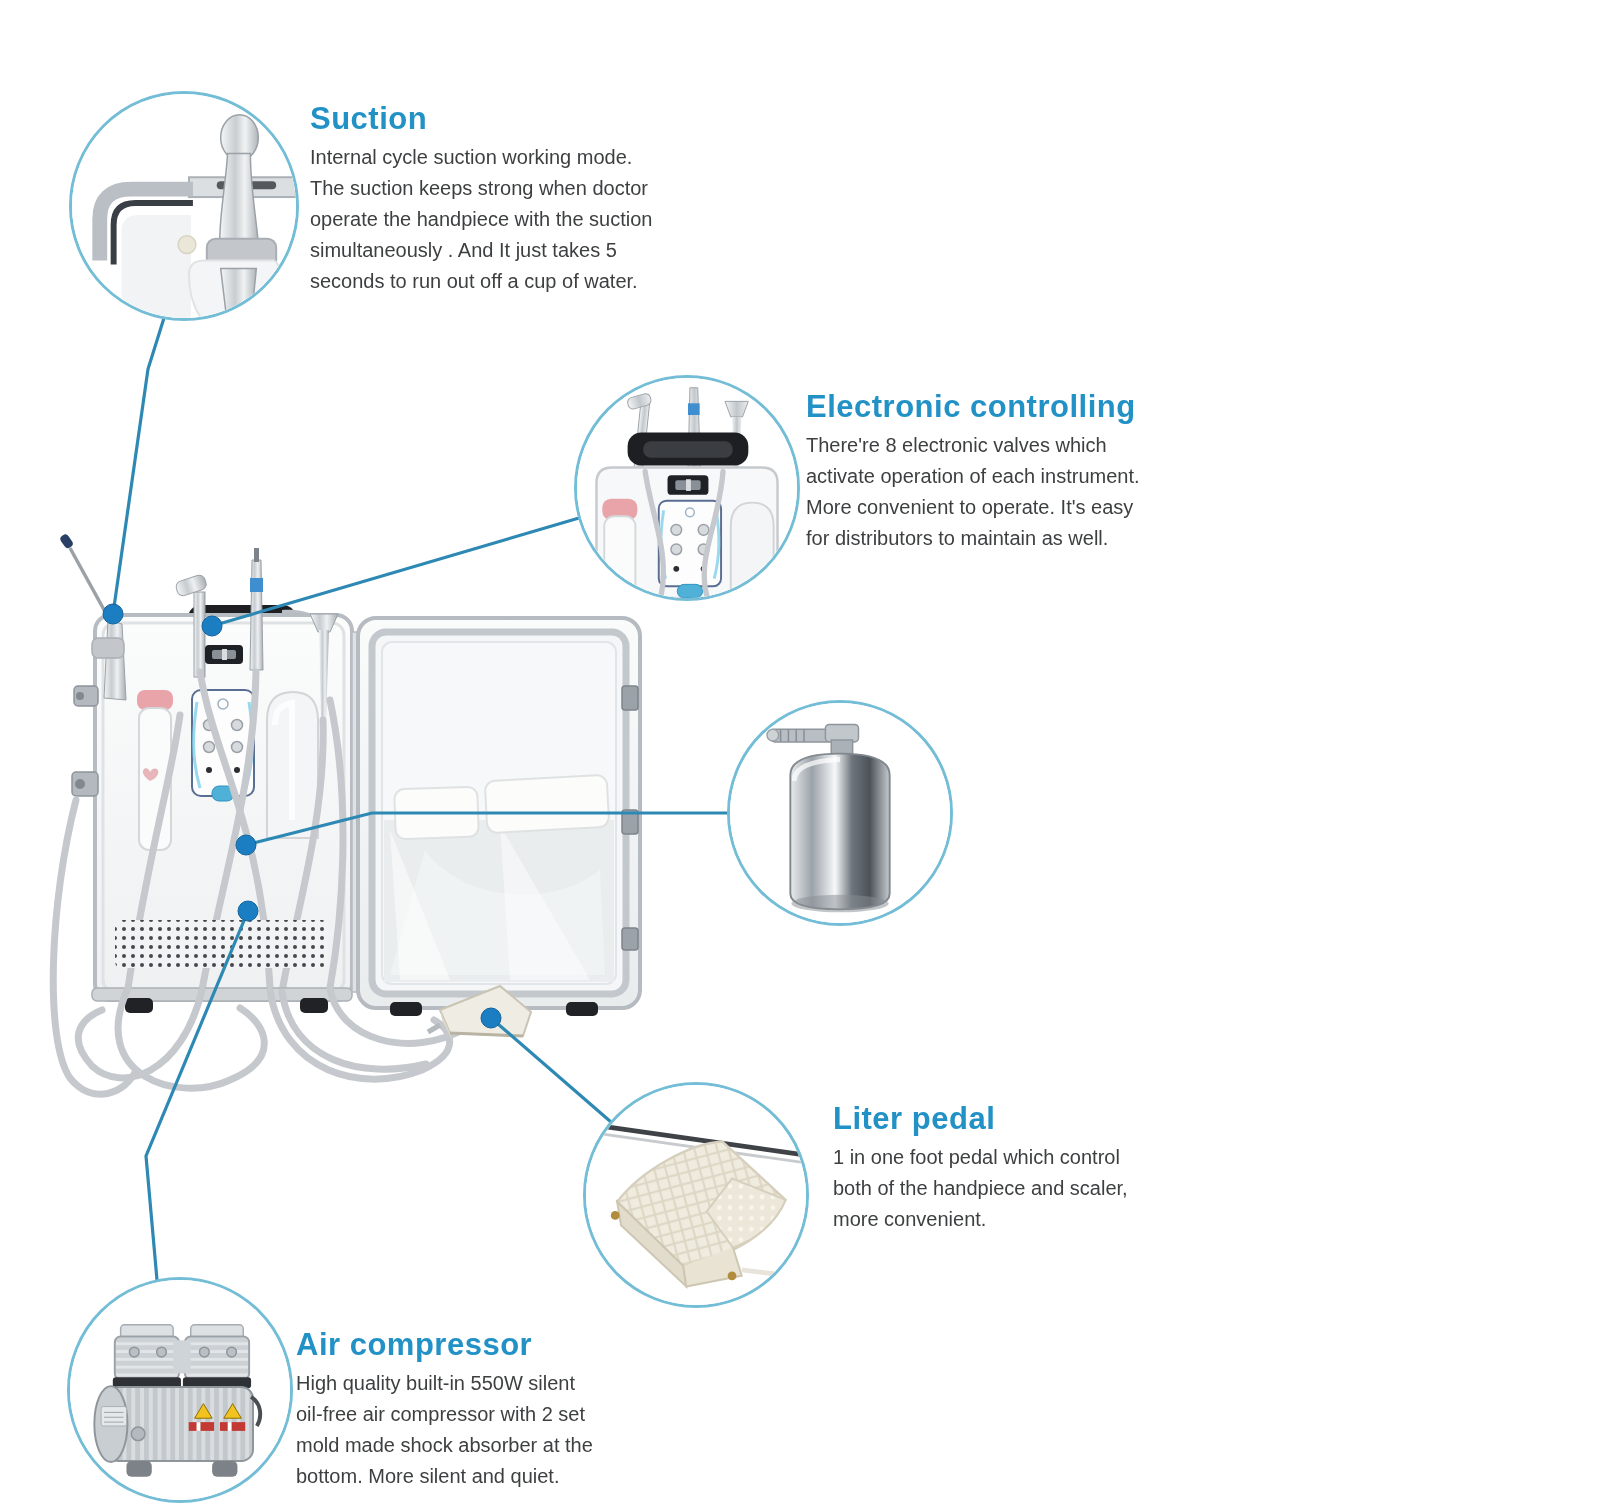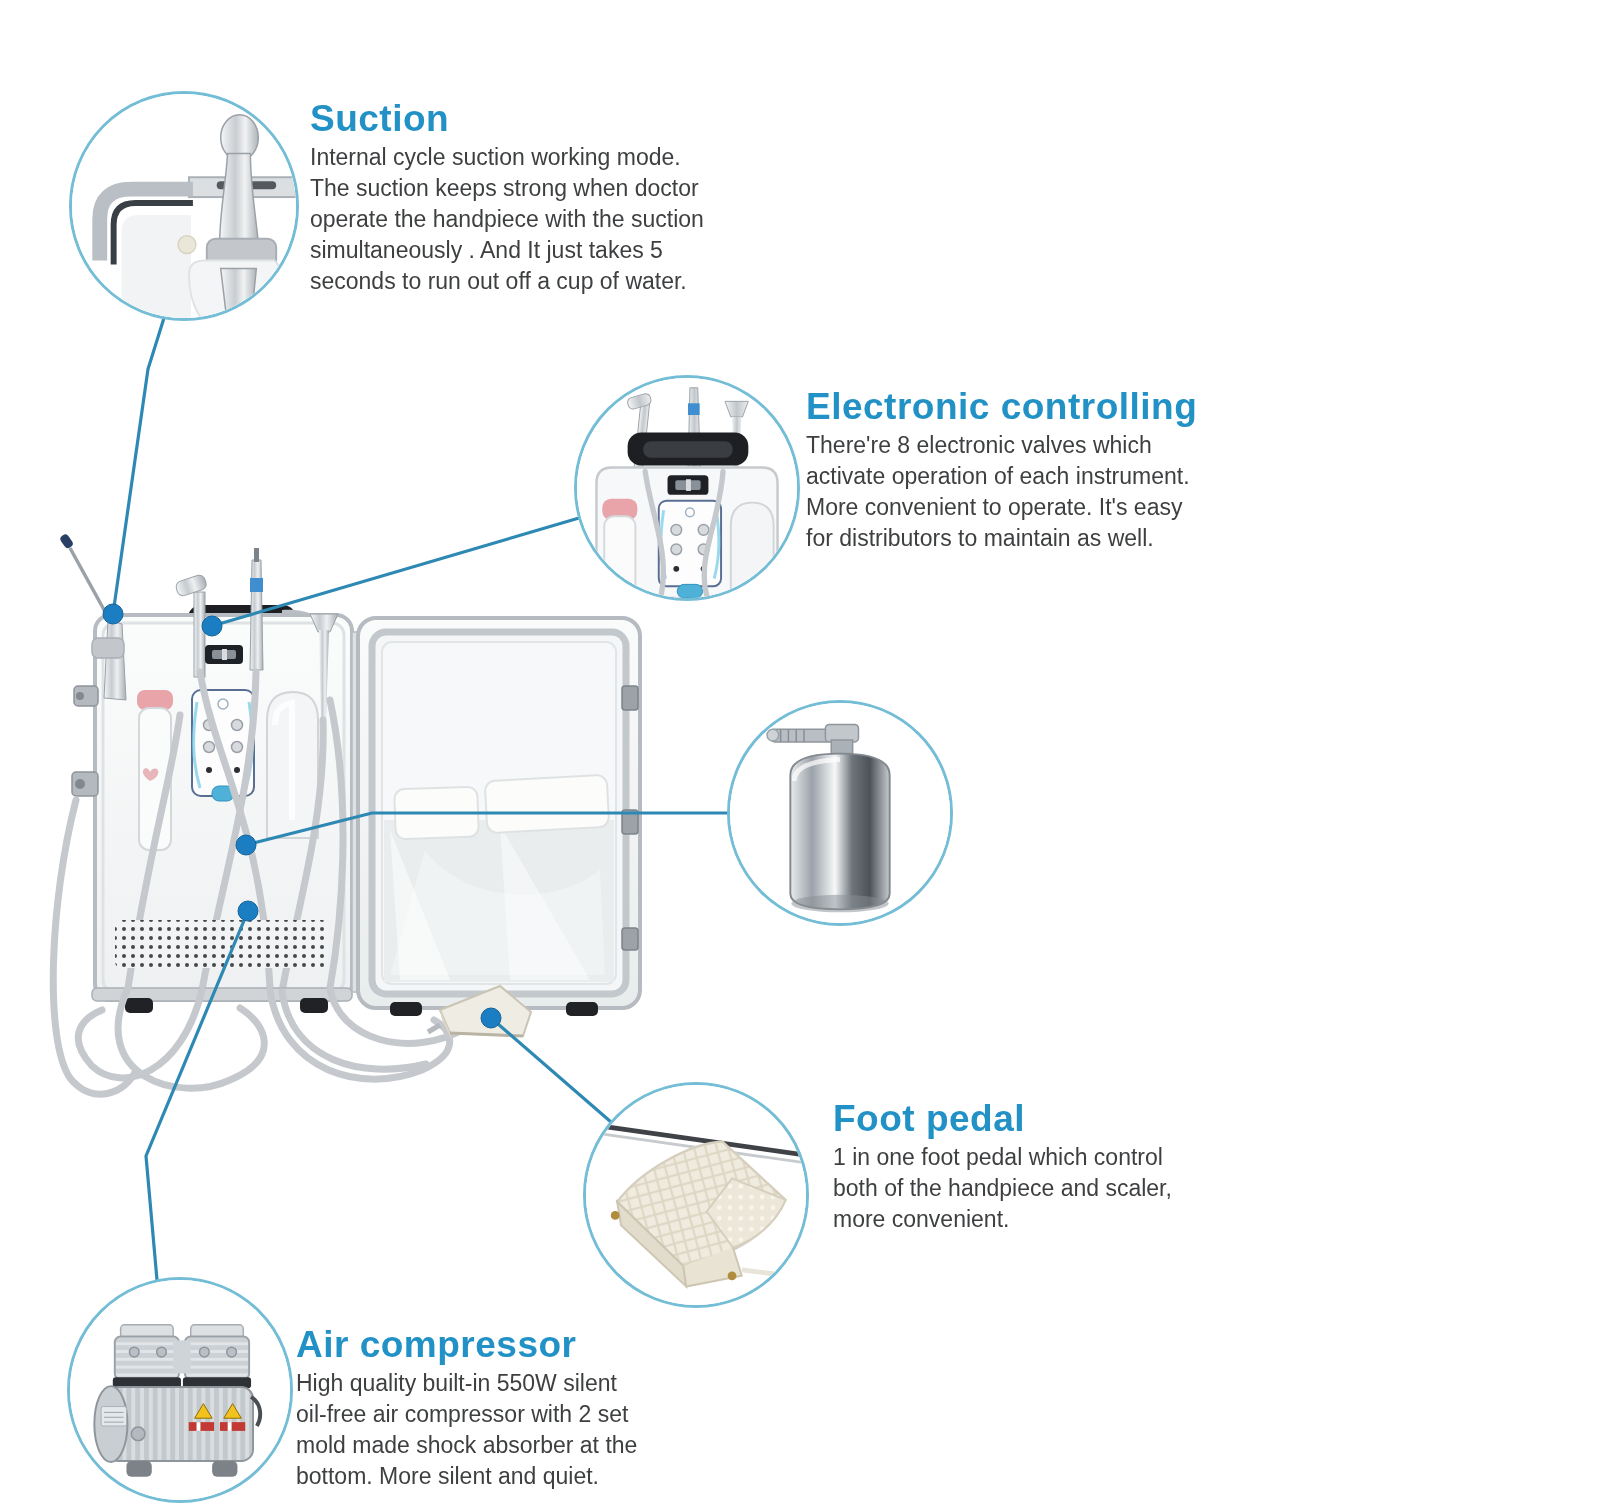--- a/index.html
+++ b/index.html
@@ -9,25 +9,25 @@
   }
   
   .zoom-circle{
     position:absolute;border-radius:50%;border:3px solid #74bdd6;background:#ffffff;
     overflow:hidden;box-sizing:border-box;z-index:4;
   }
   .zoom-circle svg{display:block;width:100%;height:100%;}
   
   .callout-text{position:absolute;z-index:5;}
   .callout-text h2{
-    margin:0 0 5px 0;font-size:37px;line-height:36px;font-weight:bold;color:#2191c6;
+    margin:0 0 5px 0;font-size:31px;line-height:36px;font-weight:bold;color:#2191c6;
     letter-spacing:0.5px;
   }
   .callout-text p{
-    margin:0;font-size:23px;line-height:31px;color:#3d3f40;white-space:pre-line;
+    margin:0;font-size:20px;line-height:31px;color:#3d3f40;white-space:pre-line;
   }
   svg{shape-rendering:auto;}
   .overlay{position:absolute;left:0;top:0;z-index:3;}
   .unit{position:absolute;z-index:2;}
 </style>
 </head>
 <body>
 
 <div class="canvas">
 
@@ -404,21 +404,21 @@
     <p>There're 8 electronic valves which
 activate operation of each instrument.
 More convenient to operate. It's easy
 for distributors to maintain as well.</p>
   </div>
 
   <div class="callout-text" style="left:968px;top:696px;width:520px;">
   </div>
 
   <div class="callout-text" style="left:833px;top:1101px;width:480px;">
-    <h2>Foot pedal</h2>
+    <h2>Liter pedal</h2>
     <p>1 in one foot pedal which control
 both of the handpiece and scaler,
 more convenient.</p>
   </div>
 
   <div class="callout-text" style="left:296px;top:1302px;width:520px;margin-top:25px;">
     <h2>Air compressor</h2>
     <p>High quality built-in 550W silent
 oil-free air compressor with 2 set
 mold made shock absorber at the

